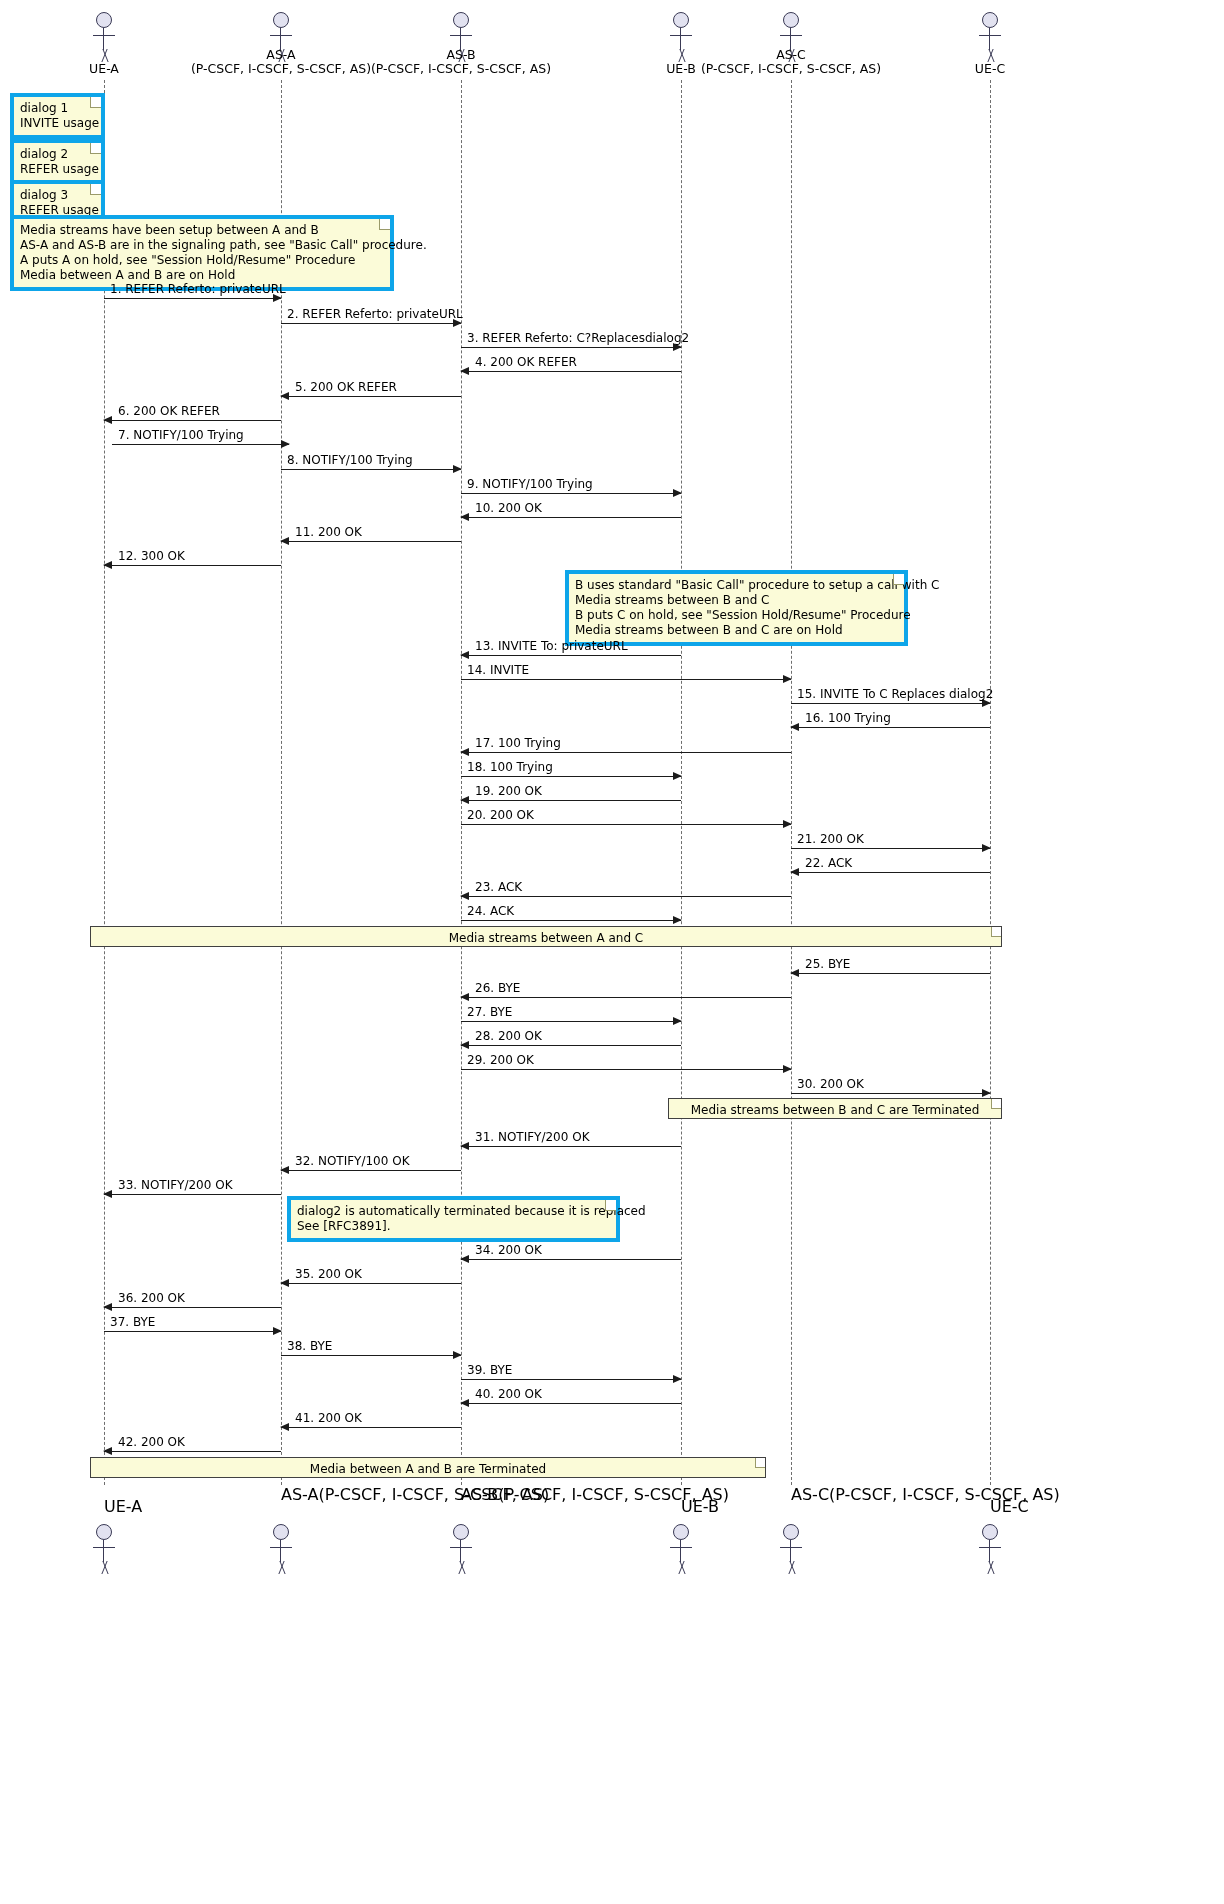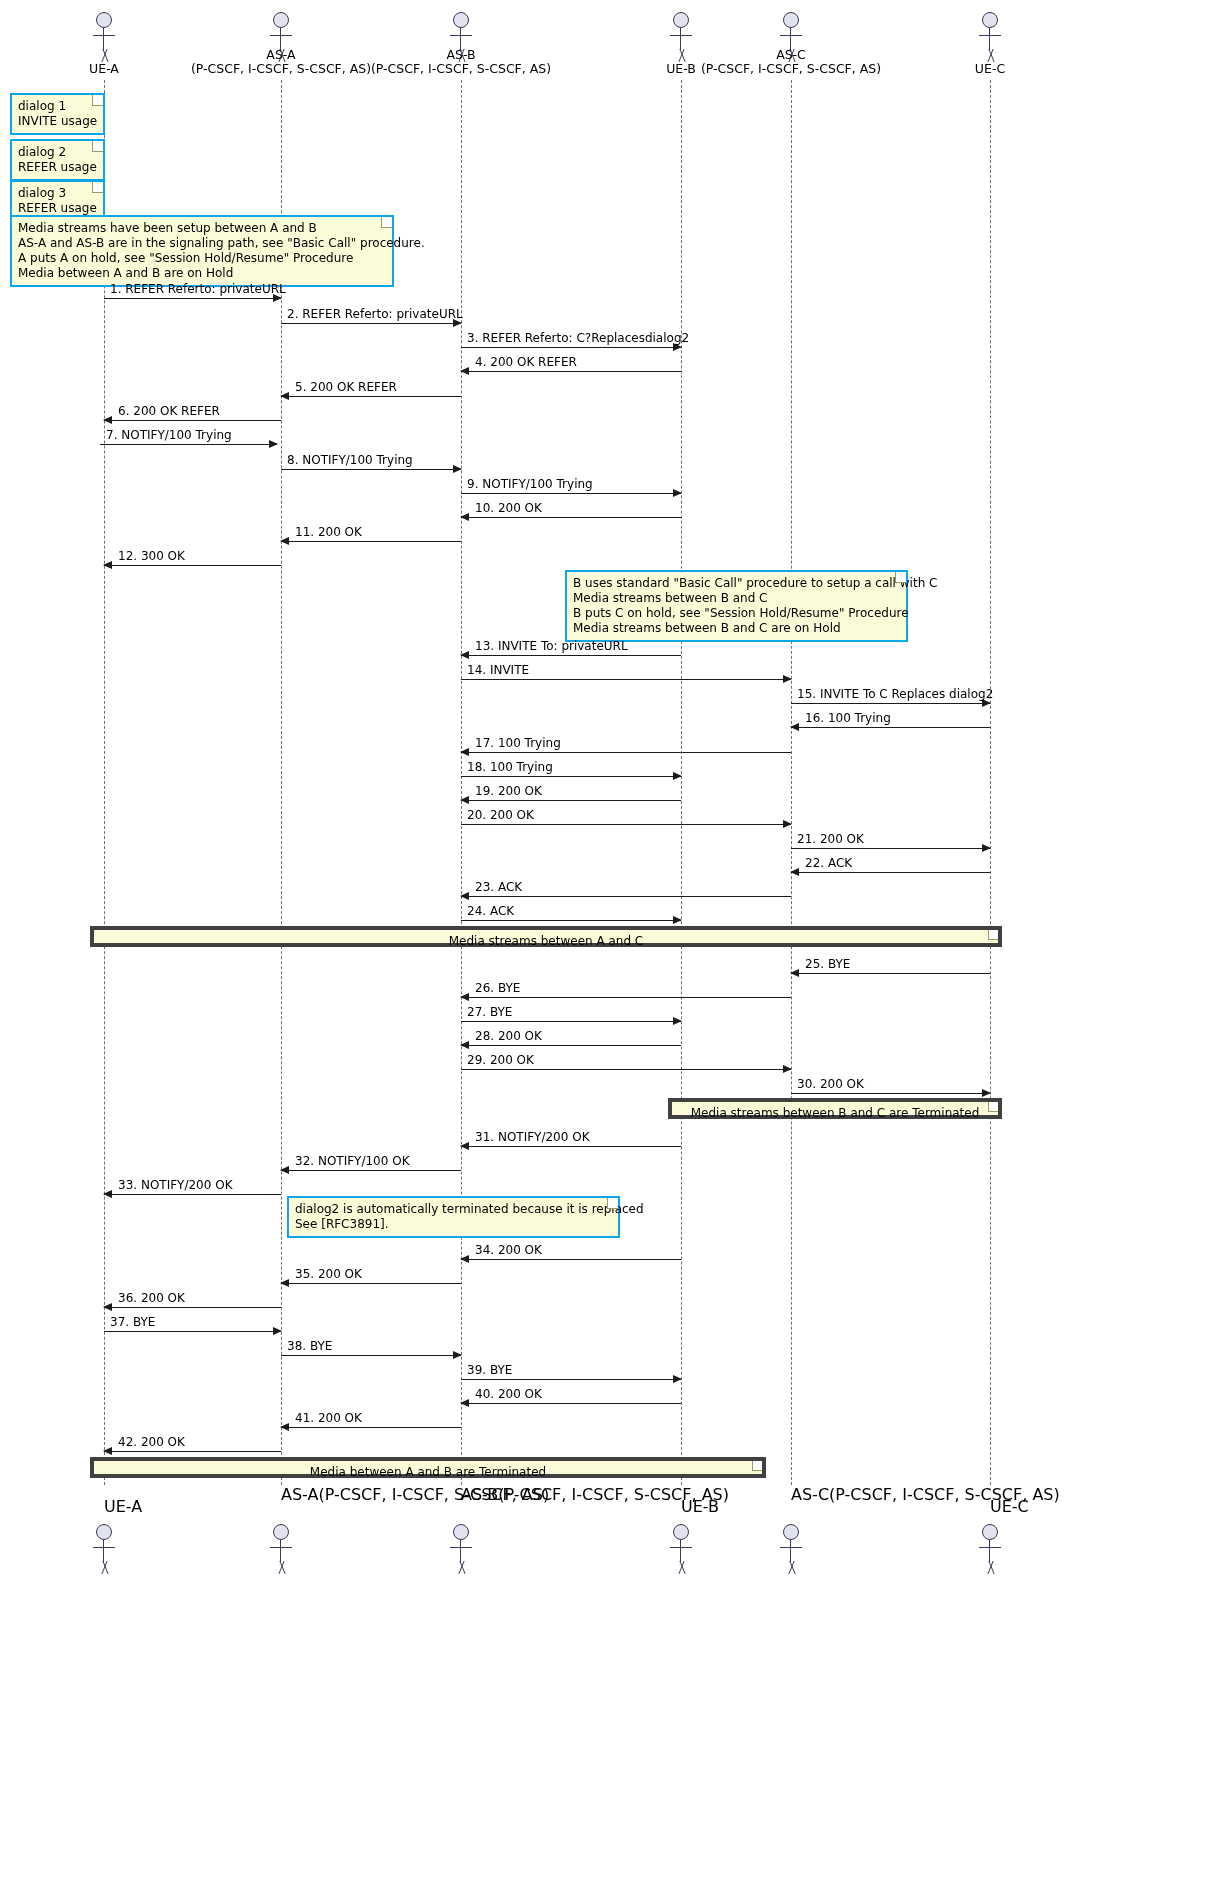--- a/index.html
+++ b/index.html
@@ -17,28 +17,28 @@
   .actor .legR{position:absolute;left:0px;top:37px;width:11px;height:13px;
     border-left:1px solid #3a3a55;transform:skewX(-22deg);}
   .actor .lbl{position:absolute;top:52px;transform:translateX(-50%);
     white-space:nowrap;text-align:center;font-size:12.5px;color:#000;line-height:14px;}
   .actor .lbl .l2{display:block;}
 
   
   .lifeline{position:absolute;width:0;border-left:1px dashed #6e6e6e;}
 
   
-  .note{position:absolute;background:#fbfbd8;border:2px solid #0ea5e9;
+  .note{position:absolute;background:#fbfbd8;border:4px solid #0ea5e9;
     box-sizing:border-box;font-size:12px;color:#000;line-height:15px;
     padding:4px 14px 4px 6px;white-space:pre;}
   .note .fold{position:absolute;right:0;top:0;width:10px;height:10px;
     background:#fff;border-left:1px solid #9a9a6a;border-bottom:1px solid #9a9a6a;}
 
   
-  .band{position:absolute;background:#fbfbd8;border:4px solid #404040;box-sizing:border-box;
+  .band{position:absolute;background:#fbfbd8;border:1px solid #404040;box-sizing:border-box;
     font-size:12px;color:#000;line-height:16px;text-align:center;padding:3px 12px;}
   .band .fold{position:absolute;right:0;top:0;width:9px;height:9px;
     background:#fff;border-left:1px solid #9a9a6a;border-bottom:1px solid #9a9a6a;}
 
   
   .msg{position:absolute;height:1px;background:#1b1b1b;}
   .msg .cap{position:absolute;bottom:3px;white-space:nowrap;font-size:12px;color:#000;}
   .msg .cap.l{left:6px;}
   .arrowR{position:absolute;right:-1px;top:-4px;width:0;height:0;
     border-top:4.5px solid transparent;border-bottom:4.5px solid transparent;
@@ -200,21 +200,21 @@
         <span class="cap l" style="left: 14px;">4. 200 OK REFER</span>
       </div>
       <div class="msg" style="left: 281px; top: 396px; width: 180px;">
         <span class="arrowL"></span>
         <span class="cap l" style="left: 14px;">5. 200 OK REFER</span>
       </div>
       <div class="msg" style="left: 104px; top: 420px; width: 177px;">
         <span class="arrowL"></span>
         <span class="cap l" style="left: 14px;">6. 200 OK REFER</span>
       </div>
-      <div class="msg" style="left: 100px; top: 444px; width: 177px;">
+      <div class="msg" style="left: 112px; top: 444px; width: 177px;">
         <span class="arrowR"></span>
         <span class="cap l">7. NOTIFY/100 Trying</span>
       </div>
       <div class="msg" style="left: 281px; top: 469px; width: 180px;">
         <span class="arrowR"></span>
         <span class="cap l">8. NOTIFY/100 Trying</span>
       </div>
       <div class="msg" style="left: 461px; top: 493px; width: 220px;">
         <span class="arrowR"></span>
         <span class="cap l">9. NOTIFY/100 Trying</span>

